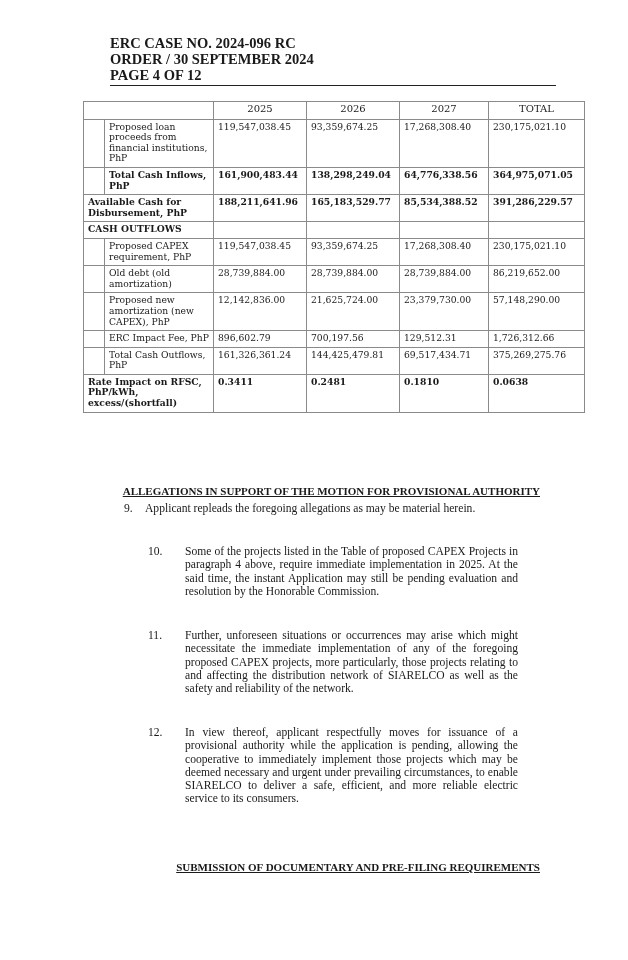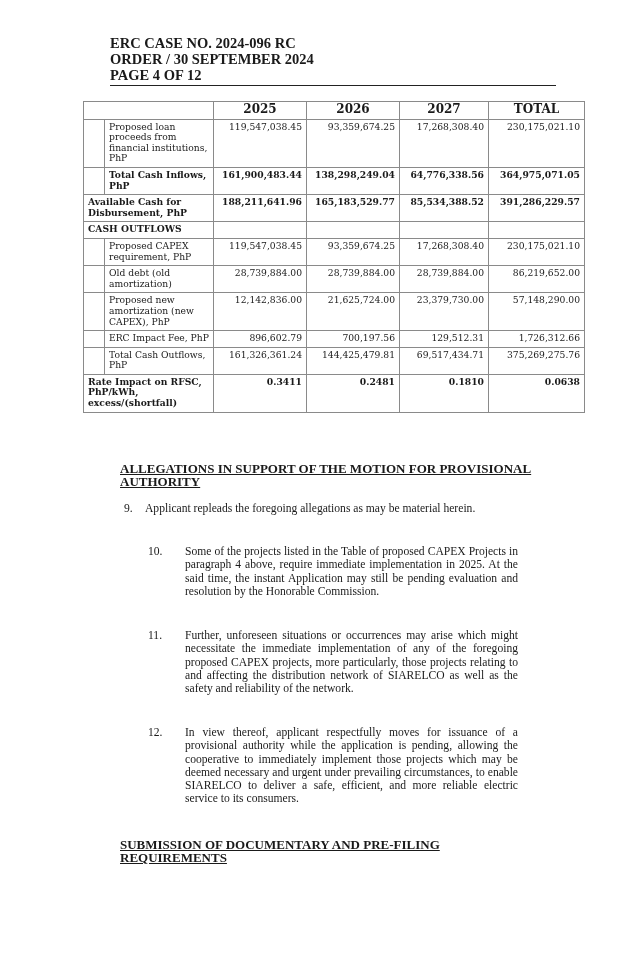--- a/index.html
+++ b/index.html
@@ -5,27 +5,27 @@
   html, body { margin: 0; padding: 0; background: #ffffff; }
   body { width: 628px; height: 960px; position: relative; overflow: hidden;
          font-family: "DejaVu Serif", "Liberation Serif", serif; color: #1a1a1a; }
   .header { position: absolute; left: 110px; top: 35px; width: 446px;
             font-family: "Liberation Serif", "DejaVu Serif", serif; font-weight: bold;
             font-size: 14.5px; line-height: 16px; }
   .header .rule { border-bottom: 1.5px solid #222; margin-top: 2px; }
   table.fin { position: absolute; left: 83px; top: 101px; width: 501px;
               border-collapse: collapse; font-size: 9.2px; line-height: 10.6px; table-layout: fixed; }
   table.fin td, table.fin th { border: 1px solid #8a8a8a; padding: 2px 4px 3px 4px; vertical-align: top; }
-  table.fin th { font-weight: bold; text-align: center; font-size: 12px; padding: 2px 4px 4px 4px; }
-  table.fin td.num { text-align: right; }
+  table.fin th { font-weight: normal; text-align: center; font-size: 10px; padding: 2px 4px 4px 4px; }
+  table.fin td.num { text-align: left; }
   table.fin tr.bold td { font-weight: bold; }
   table.fin td.ind { padding: 0; }
-  .sec-title { position: absolute; left: 120px; width: 420px; text-align: left;
+  .sec-title { position: absolute; left: 120px; width: 420px; text-align: right;
                font-family: "Liberation Serif", "DejaVu Serif", serif; font-weight: bold;
-               font-size: 13px; line-height: 13px; text-decoration: underline; }
+               font-size: 11px; line-height: 13px; text-decoration: underline; margin-top: 23px; }
   .para { position: absolute; font-family: "Liberation Serif", "DejaVu Serif", serif;
           font-size: 11.6px; line-height: 13.3px; text-align: justify; }
   .para .num { position: absolute; top: 0; }
   .para .txt { display: block; }
 </style>
 </head>
 <body>
 
 <div class="header">
   <div>ERC CASE NO. 2024-096 RC</div>

